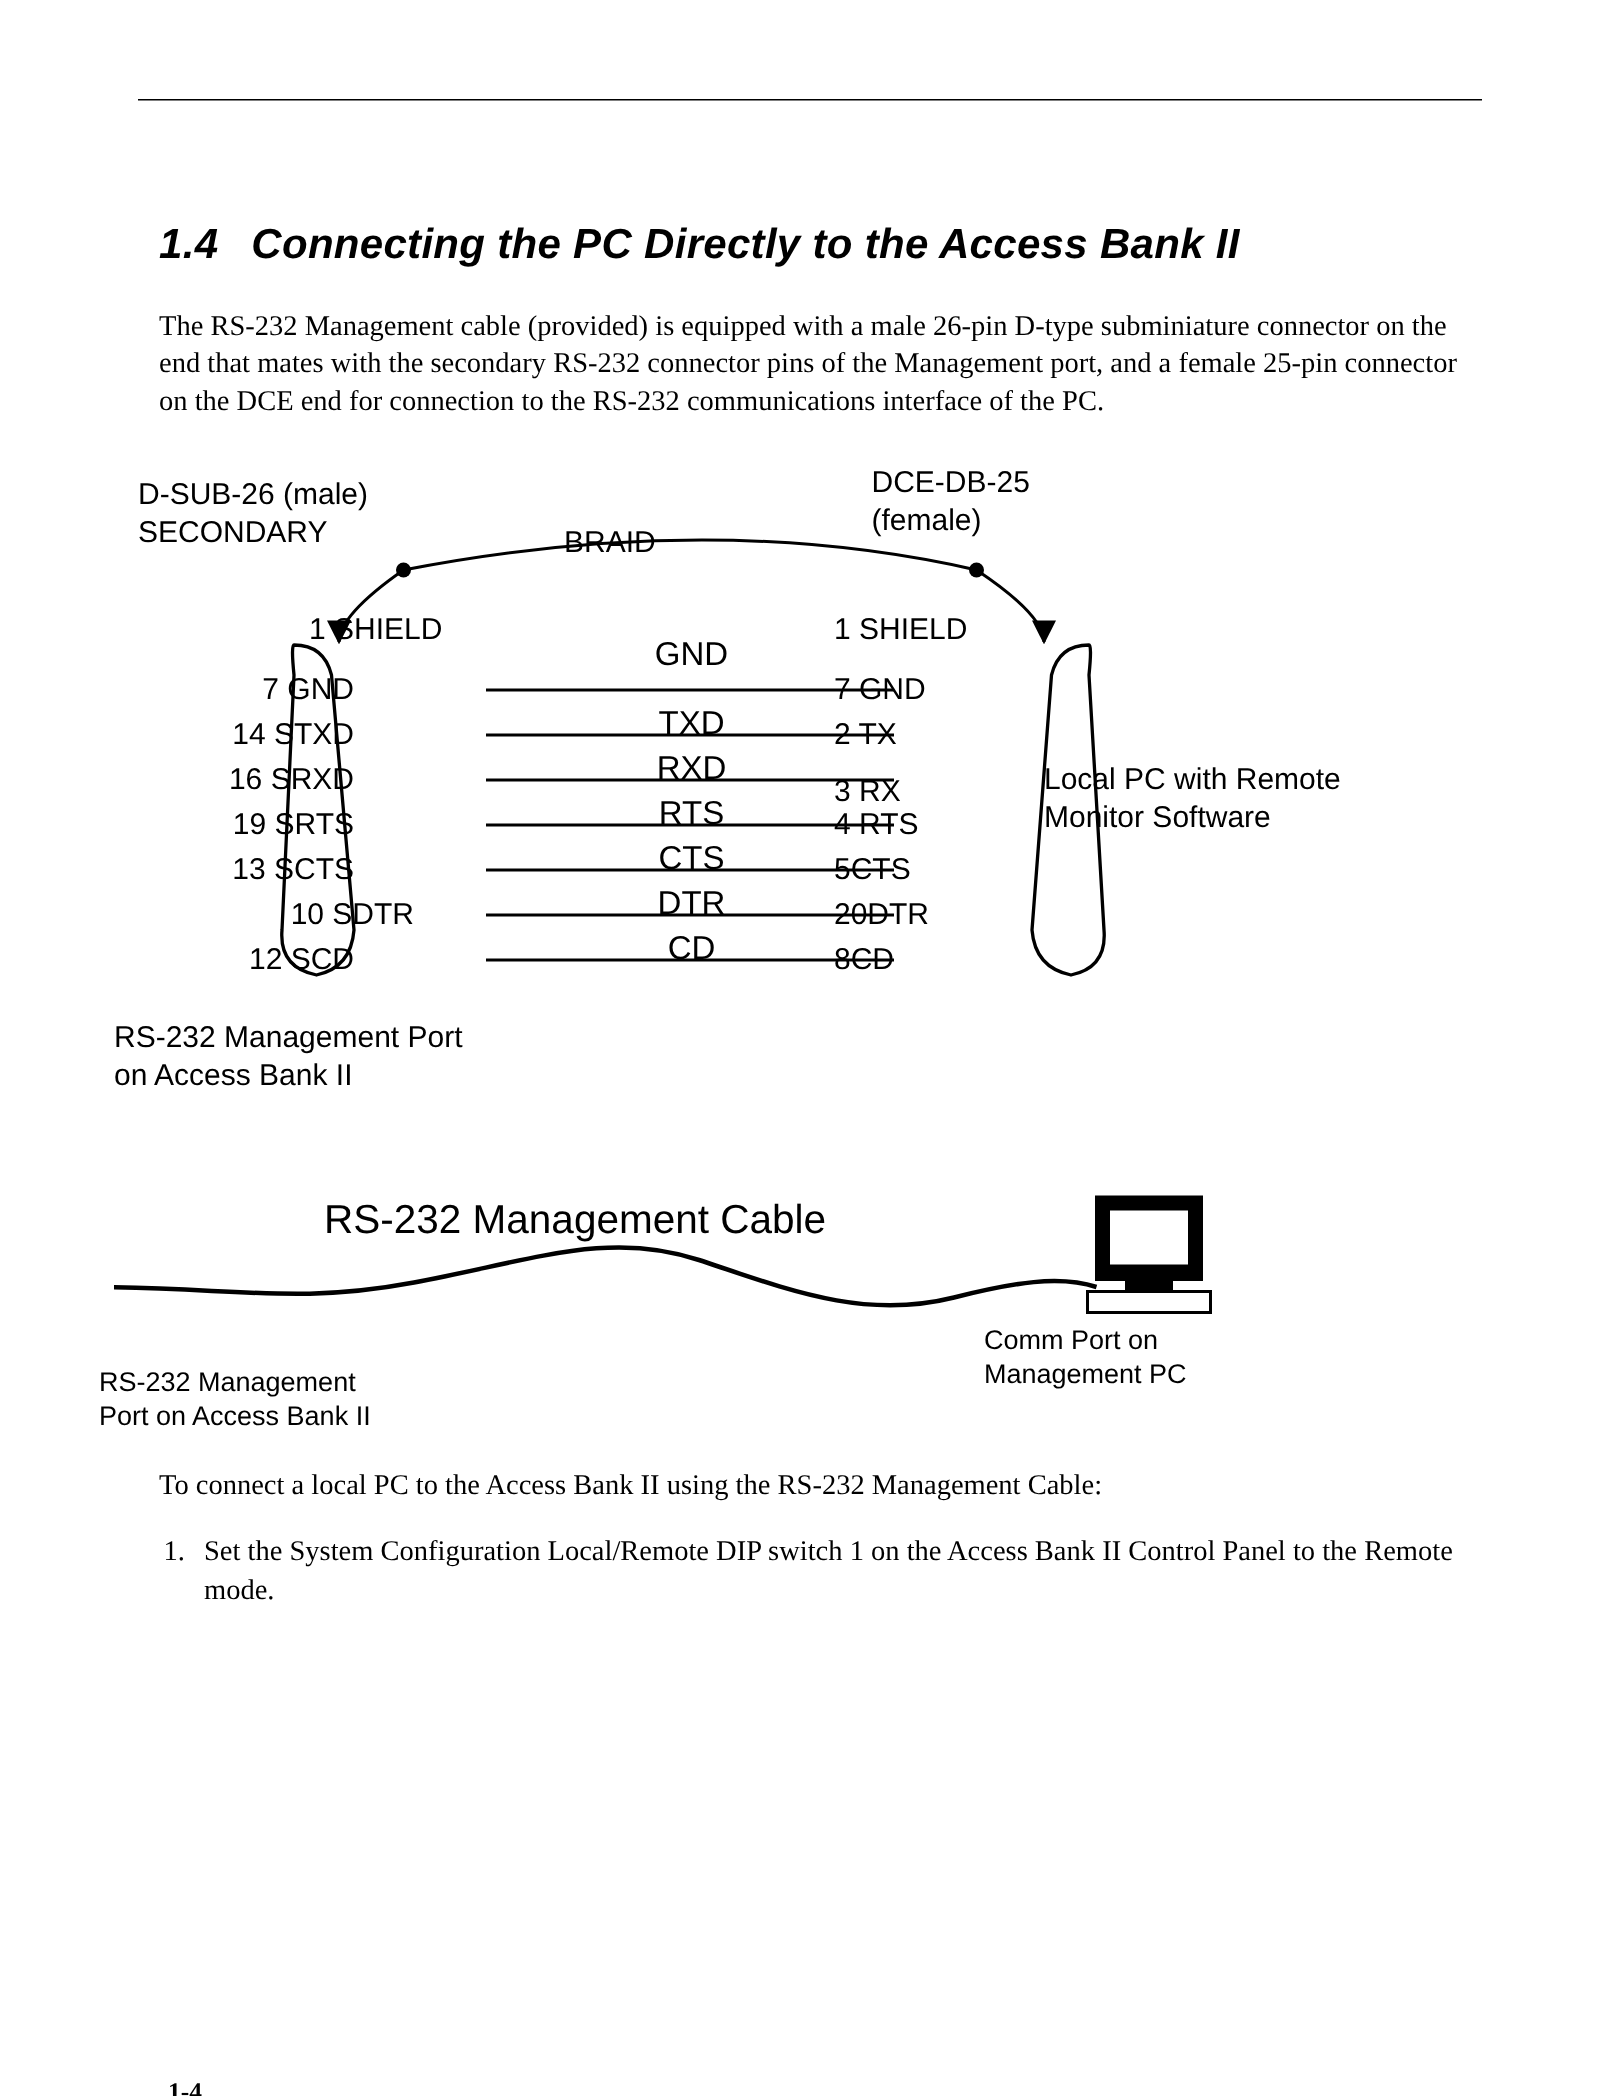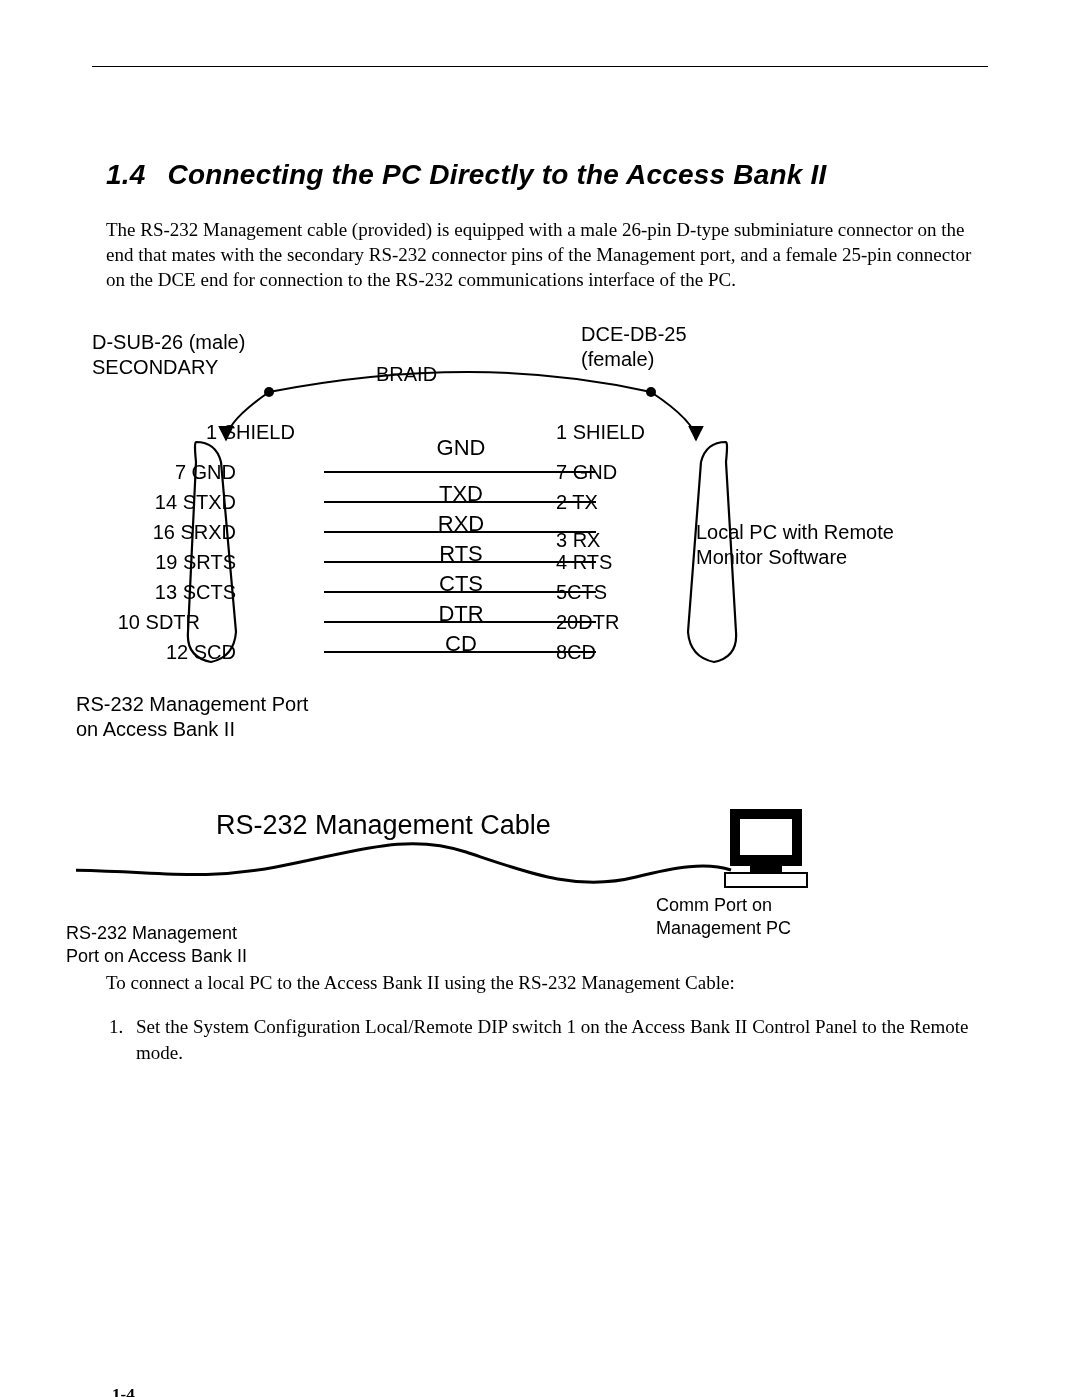--- a/index.html
+++ b/index.html
@@ -1,26 +1,26 @@
 <!DOCTYPE html>
 <html><head>
 <meta charset="utf-8">
 <style>
   html,body{margin:0;padding:0;background:#fff;font-family:"Times New Roman",Times,serif;color:#000}
   .page{width:1080px;height:1397px;position:relative;margin:0 auto;box-sizing:border-box}
   .rule-top{border-top:1px solid #000;margin:66px 92px 0 92px}
   .content{margin:0 92px 0 106px;padding-top:80px}
-  h2.section{font-family:Helvetica,Arial,sans-serif;font-style:italic;font-weight:bold;font-size:28px;letter-spacing:.2px;margin:12px 0 26px 0}
+  h2.section{font-family:Helvetica,Arial,sans-serif;font-style:italic;font-weight:bold;font-size:28px;letter-spacing:.2px;margin:0 0 26px 0}
   .sec-num{display:inline-block;margin-right:22px}
   p.body{font-size:19px;line-height:1.32;margin:0 0 30px 0}
   .diag{position:relative;width:900px;height:640px;margin-left:-30px;font-family:Helvetica,Arial,sans-serif;font-size:20px}
   .diag svg{position:absolute;inset:0}
   .diag .lbl{position:absolute;line-height:1.25;white-space:pre}
   .cable-title{position:absolute;font-family:Helvetica,Arial,sans-serif;font-size:27px}
-  p.lead{font-size:19px;line-height:1.35;margin:8px 0 18px 0}
+  p.lead{font-size:19px;line-height:1.35;margin:28px 0 18px 0}
   ol.steps{font-size:19px;line-height:1.35;margin:0 0 0 22px;padding:0}
   ol.steps li{margin:0 0 14px 0;padding-left:8px}
   .footer{position:absolute;left:112px;bottom:58px;font-family:"Times New Roman",serif;font-weight:bold;font-size:17px}
   .sig{font-family:Helvetica,Arial,sans-serif;font-size:22px;text-align:center}
 </style>
 </head>
 <body>
 
 <div class="page">
   <div class="rule-top"></div>
@@ -100,21 +100,21 @@
       <div class="lbl" style="left:300px;top:40px">BRAID</div>
 
       <div class="lbl" style="left:130px;top:98px">1 SHIELD</div>
       <div class="lbl" style="left:480px;top:98px">1 SHIELD</div>
 
       <div class="lbl" style="right:740px;top:138px;text-align:right">7 GND</div>
       <div class="lbl" style="right:740px;top:168px;text-align:center">14 STXD</div>
       <div class="lbl" style="right:740px;top:198px;text-align:right">16 SRXD</div>
       <div class="lbl" style="right:740px;top:228px;text-align:right">19 SRTS</div>
       <div class="lbl" style="right:740px;top:258px;text-align:right">13 SCTS</div>
-      <div class="lbl" style="right:776px;top:288px;text-align:left">10 SDTR</div>
+      <div class="lbl" style="right:700px;top:288px;text-align:left">10 SDTR</div>
       <div class="lbl" style="right:740px;top:318px;text-align:right">12 SCD</div>
 
       <div class="lbl sig" style="left:345px;top:112px;width:80px">GND</div>
       <div class="lbl sig" style="left:345px;top:158px;width:80px">TXD</div>
       <div class="lbl sig" style="left:345px;top:188px;width:80px">RXD</div>
       <div class="lbl sig" style="left:345px;top:218px;width:80px">RTS</div>
       <div class="lbl sig" style="left:345px;top:248px;width:80px">CTS</div>
       <div class="lbl sig" style="left:345px;top:278px;width:80px">DTR</div>
       <div class="lbl sig" style="left:345px;top:308px;width:80px">CD</div>
 

